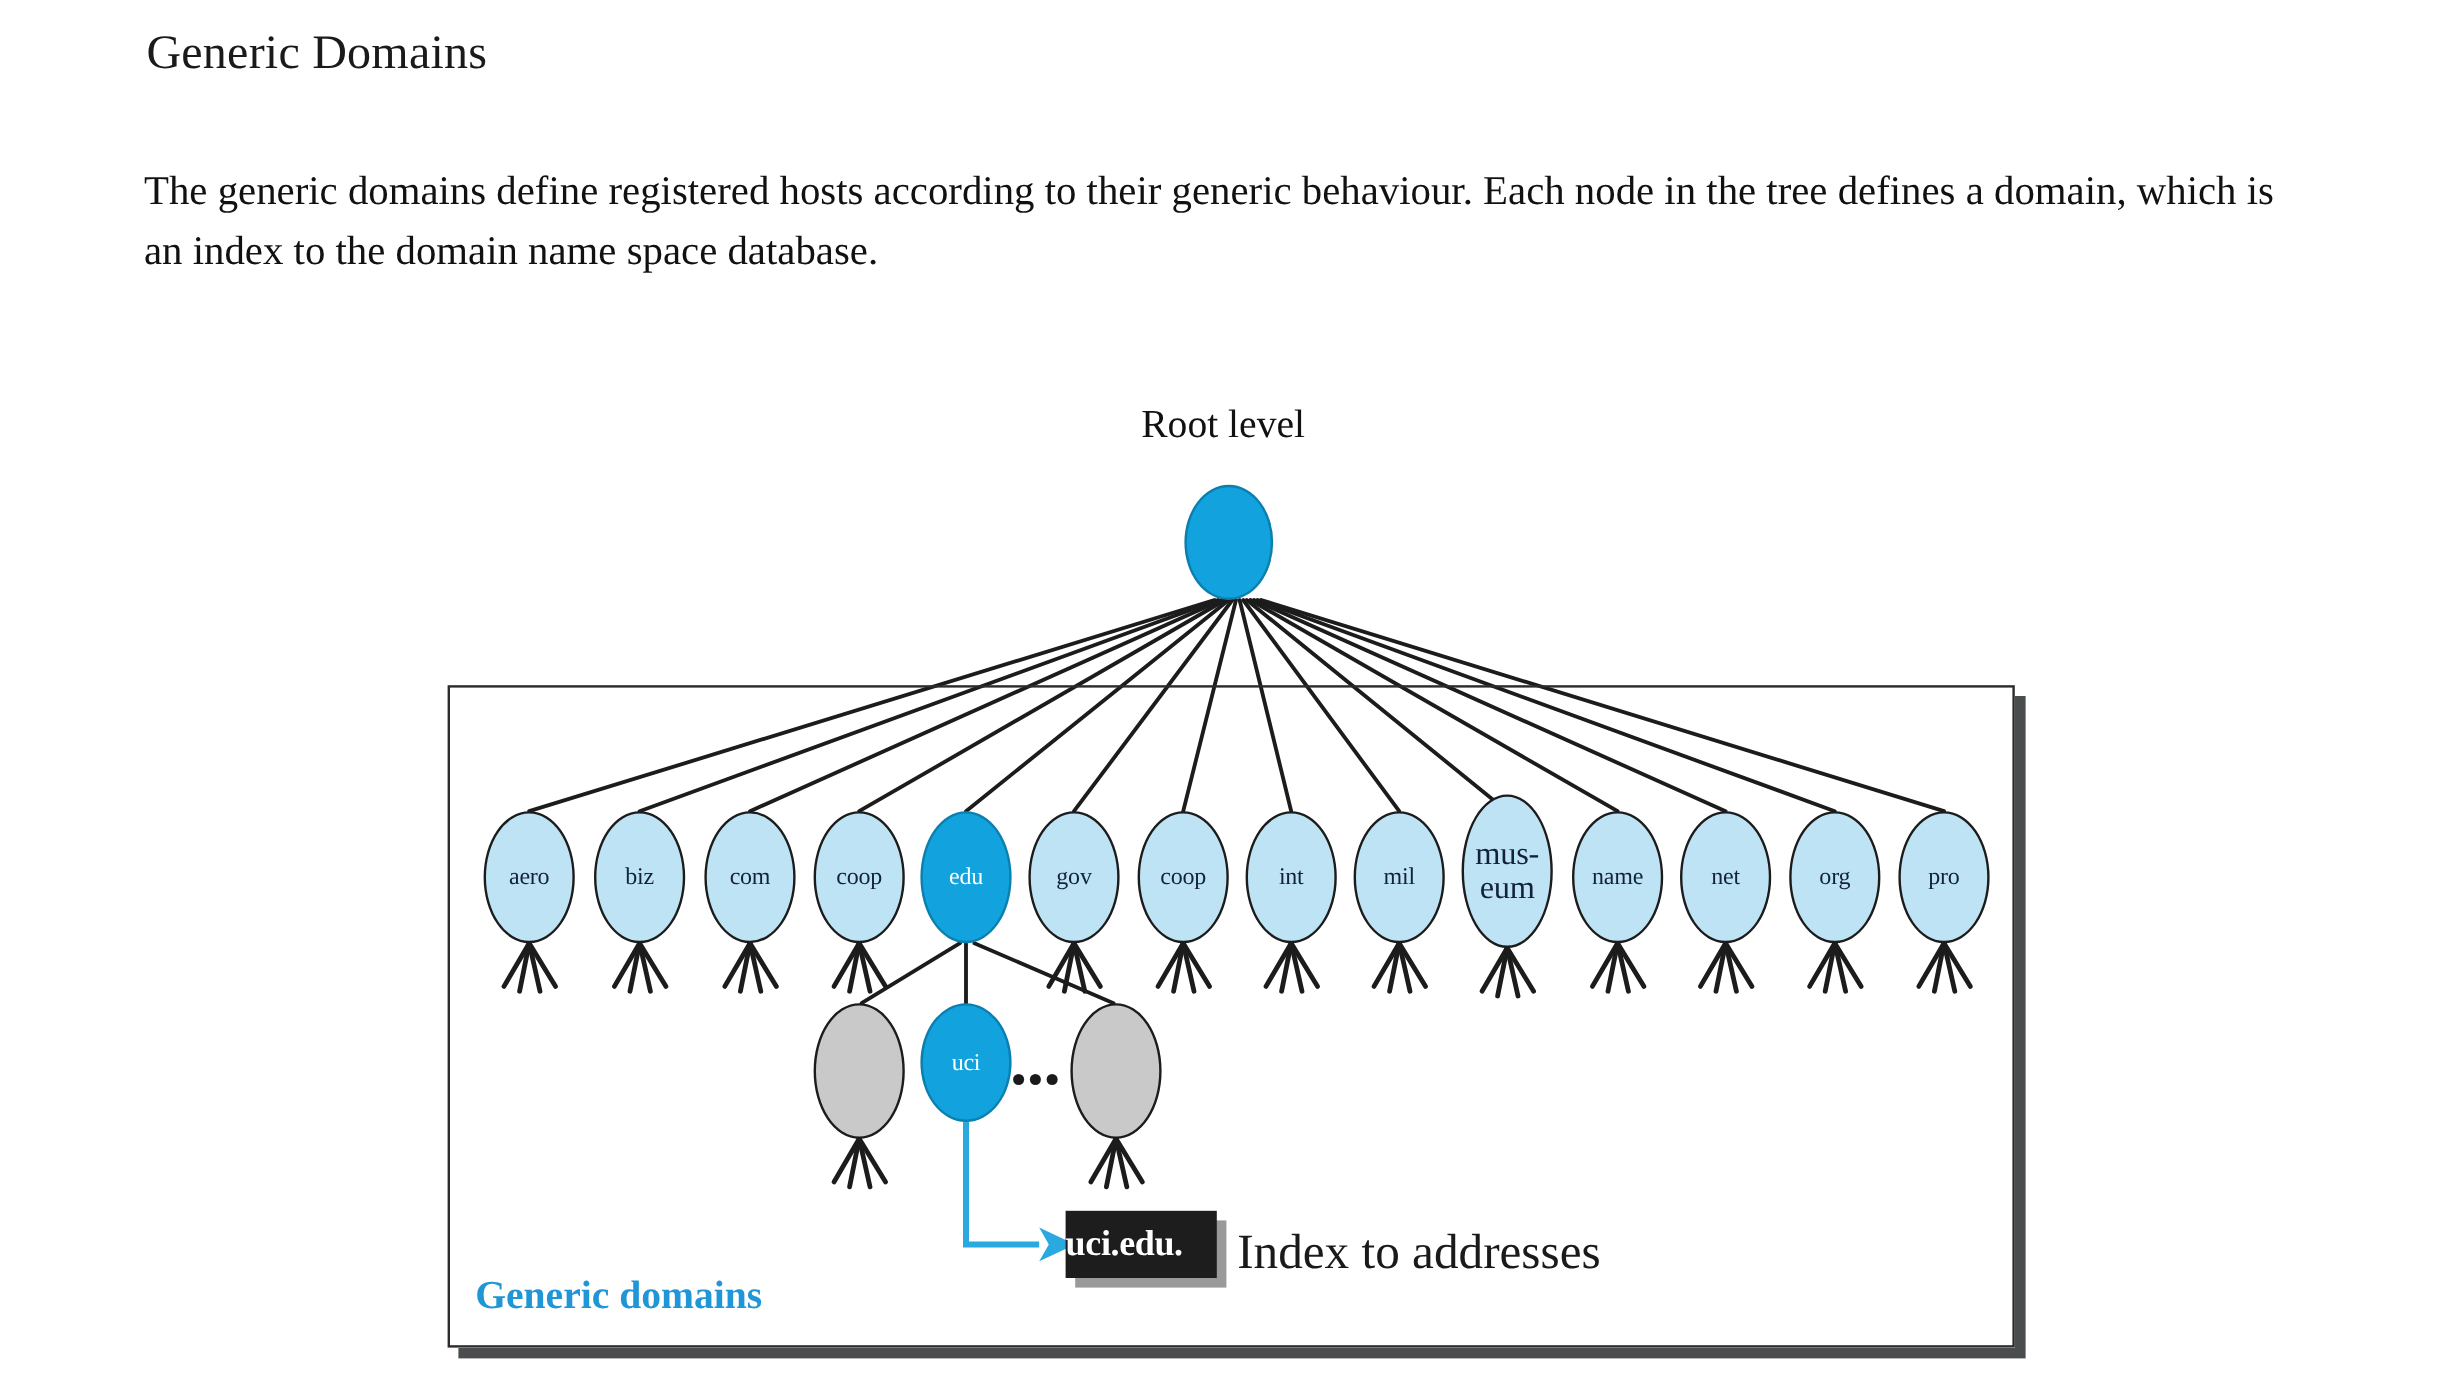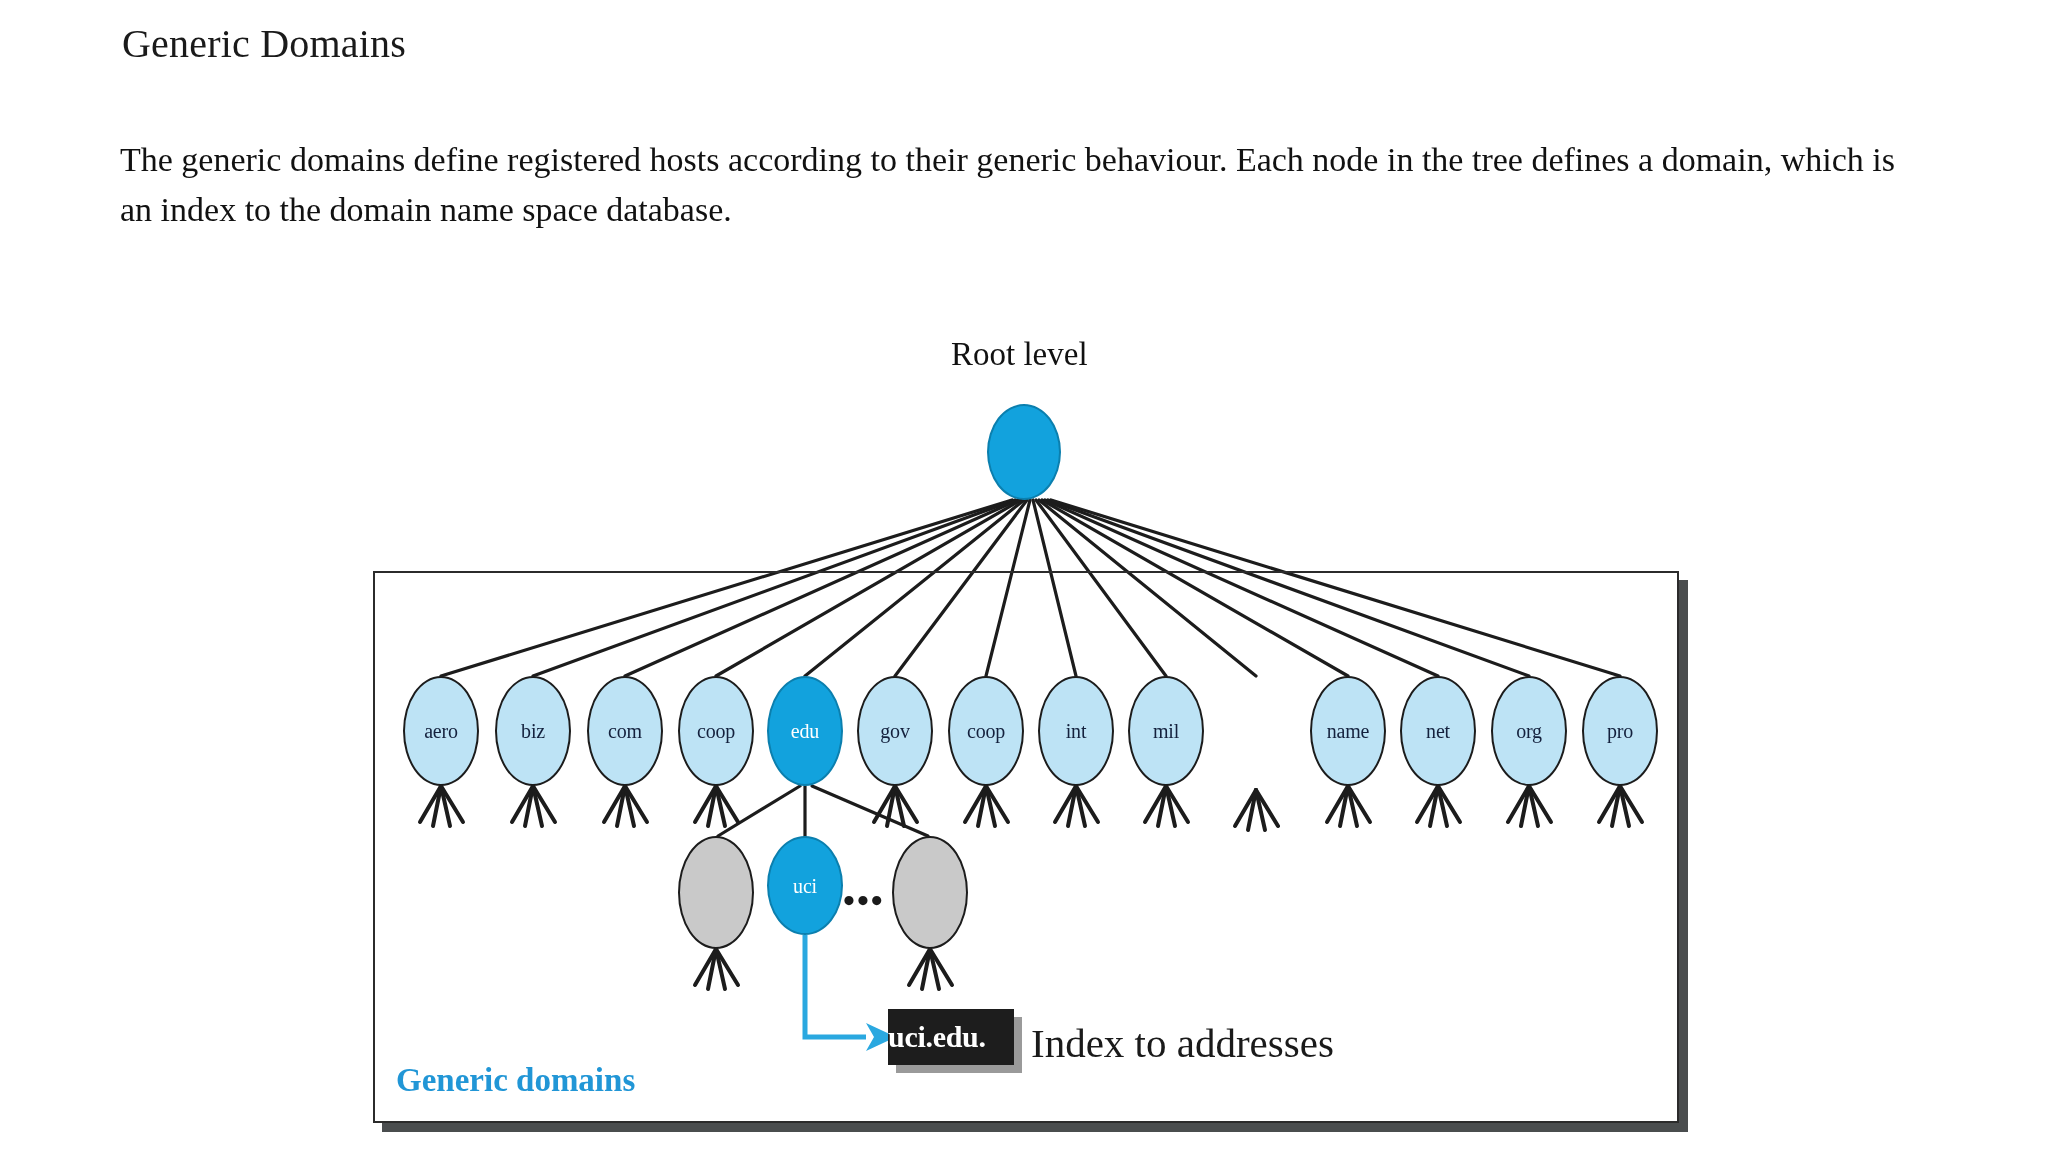--- a/index.html
+++ b/index.html
@@ -307,20 +307,24 @@
   </div>
   <div class="node light" style="left:948px; top:676px; width:76px; height:110px;">
     <span class="node-label">coop</span>
   </div>
   <div class="node light" style="left:1038px; top:676px; width:76px; height:110px;">
     <span class="node-label">int</span>
   </div>
   <div class="node light" style="left:1128px; top:676px; width:76px; height:110px;">
     <span class="node-label">mil</span>
   </div>
+  <div class="node light two-line" style="left:1218px; top:662px; width:76px; height:128px;">
+    <span class="node-label" style="white-space: pre-line;">mus-
+eum</span>
+  </div>
   <div class="node light" style="left:1310px; top:676px; width:76px; height:110px;">
     <span class="node-label">name</span>
   </div>
   <div class="node light" style="left:1400px; top:676px; width:76px; height:110px;">
     <span class="node-label">net</span>
   </div>
   <div class="node light" style="left:1491px; top:676px; width:76px; height:110px;">
     <span class="node-label">org</span>
   </div>
   <div class="node light" style="left:1582px; top:676px; width:76px; height:110px;">

